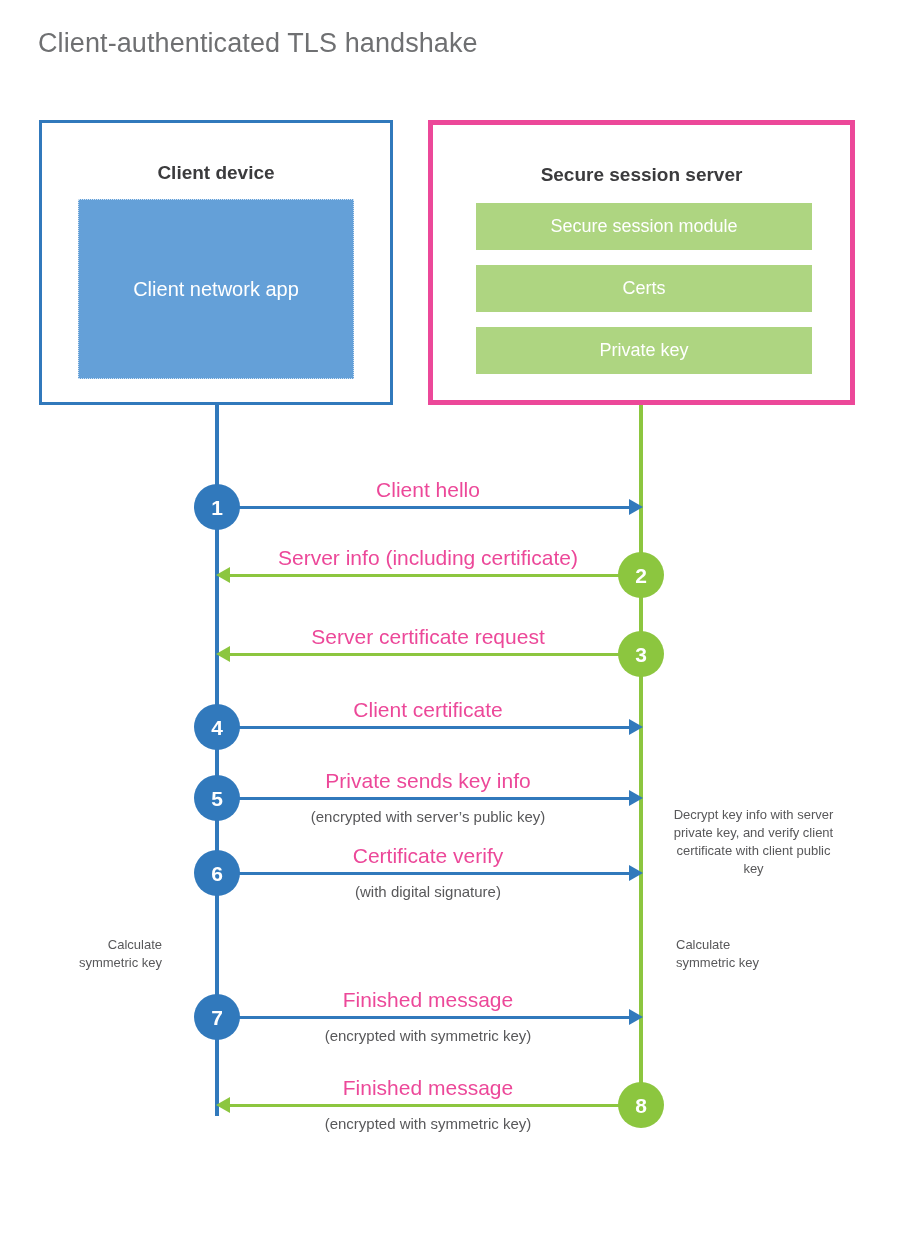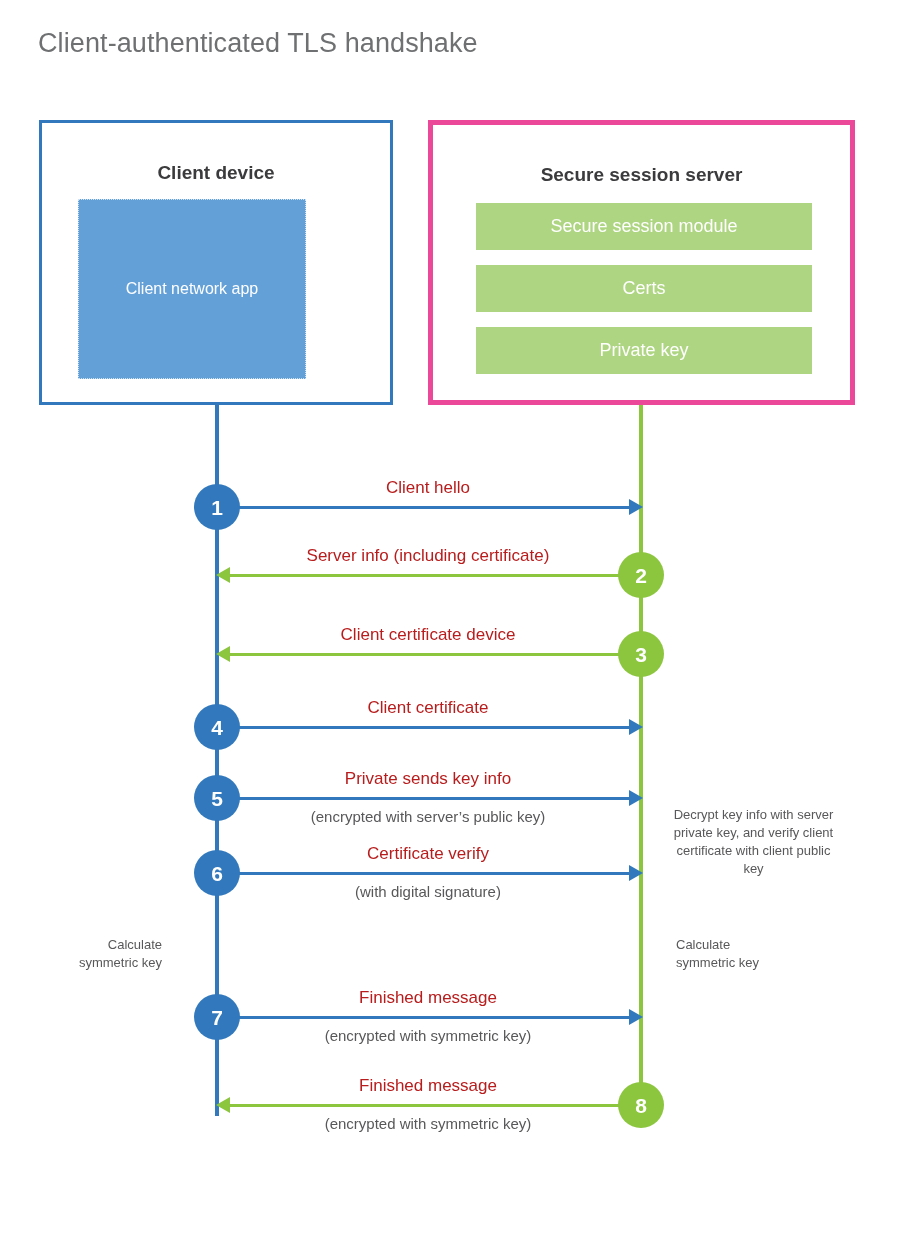--- a/index.html
+++ b/index.html
@@ -62,31 +62,31 @@
     font-weight: bold;
     color: #3b3b3d;
     margin-top: 12px;
   }
 
   
   .client-app {
     position: absolute;
     left: 36px;
     top: 76px;
-    width: 228px;
+    width: 276px;
     height: 180px;
     background: #64a0d8;
     border: 1px dotted #cfe2f4;
     box-sizing: border-box;
     display: flex;
     align-items: center;
     justify-content: center;
     text-align: center;
     color: #ffffff;
-    font-size: 16px;
+    font-size: 20px;
     font-weight: 300;
     line-height: 1.35;
     padding: 0 10px;
   }
 
   
   .server-bar {
     position: absolute;
     left: 43px;
     width: 336px;
@@ -170,23 +170,23 @@
   }
   .step-circle.blue { background: #3179bc; left: 194px; }
   .step-circle.green { background: #8cc63f; left: 618px; }
 
   
   .msg-label {
     position: absolute;
     left: 228px;
     width: 400px;
     text-align: center;
-    font-size: 17px;
-    font-weight: 300;
-    color: #b91c1c;
+    font-size: 21px;
+    font-weight: 300;
+    color: #ec4899;
     white-space: nowrap;
   }
   .msg-sublabel {
     position: absolute;
     left: 228px;
     width: 400px;
     text-align: center;
     font-size: 15px;
     font-weight: 300;
     color: #58585a;
@@ -251,21 +251,21 @@
       <div class="msg">
         <div class="shaft to-client" style="top: 574px;"></div>
         <div class="head left" style="top: 567px;"></div>
         <div class="step-circle green" style="top: 552px;">2</div>
         <div class="msg-label" style="top: 546px;">Server info (including certificate)</div>
       </div>
       <div class="msg">
         <div class="shaft to-client" style="top: 653px;"></div>
         <div class="head left" style="top: 646px;"></div>
         <div class="step-circle green" style="top: 631px;">3</div>
-        <div class="msg-label" style="top: 625px;">Client certificate device</div>
+        <div class="msg-label" style="top: 625px;">Server certificate request</div>
       </div>
       <div class="msg">
         <div class="shaft to-server" style="top: 726px;"></div>
         <div class="head right" style="top: 719px;"></div>
         <div class="step-circle blue" style="top: 704px;">4</div>
         <div class="msg-label" style="top: 698px;">Client certificate</div>
       </div>
       <div class="msg">
         <div class="shaft to-server" style="top: 797px;"></div>
         <div class="head right" style="top: 790px;"></div>

